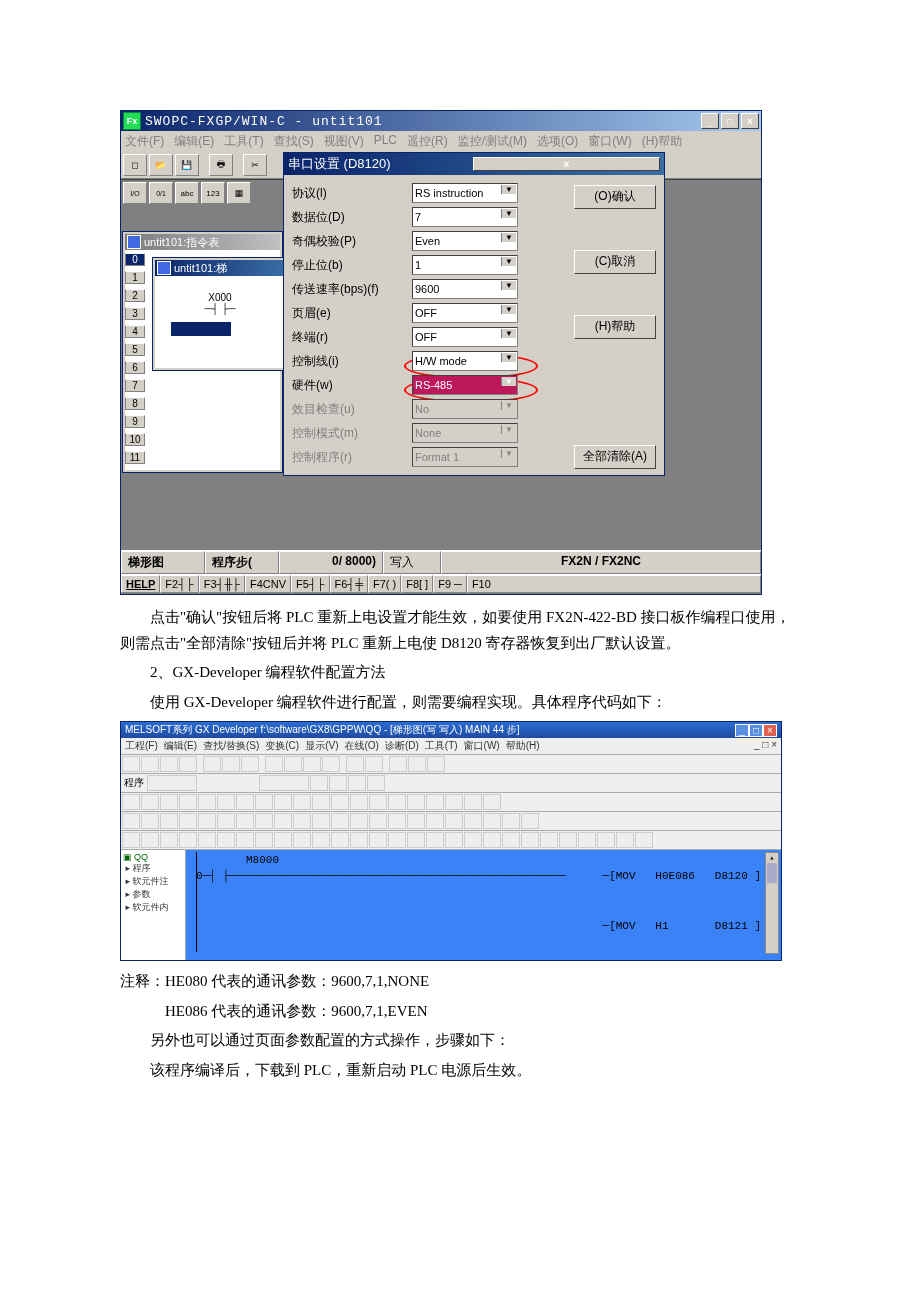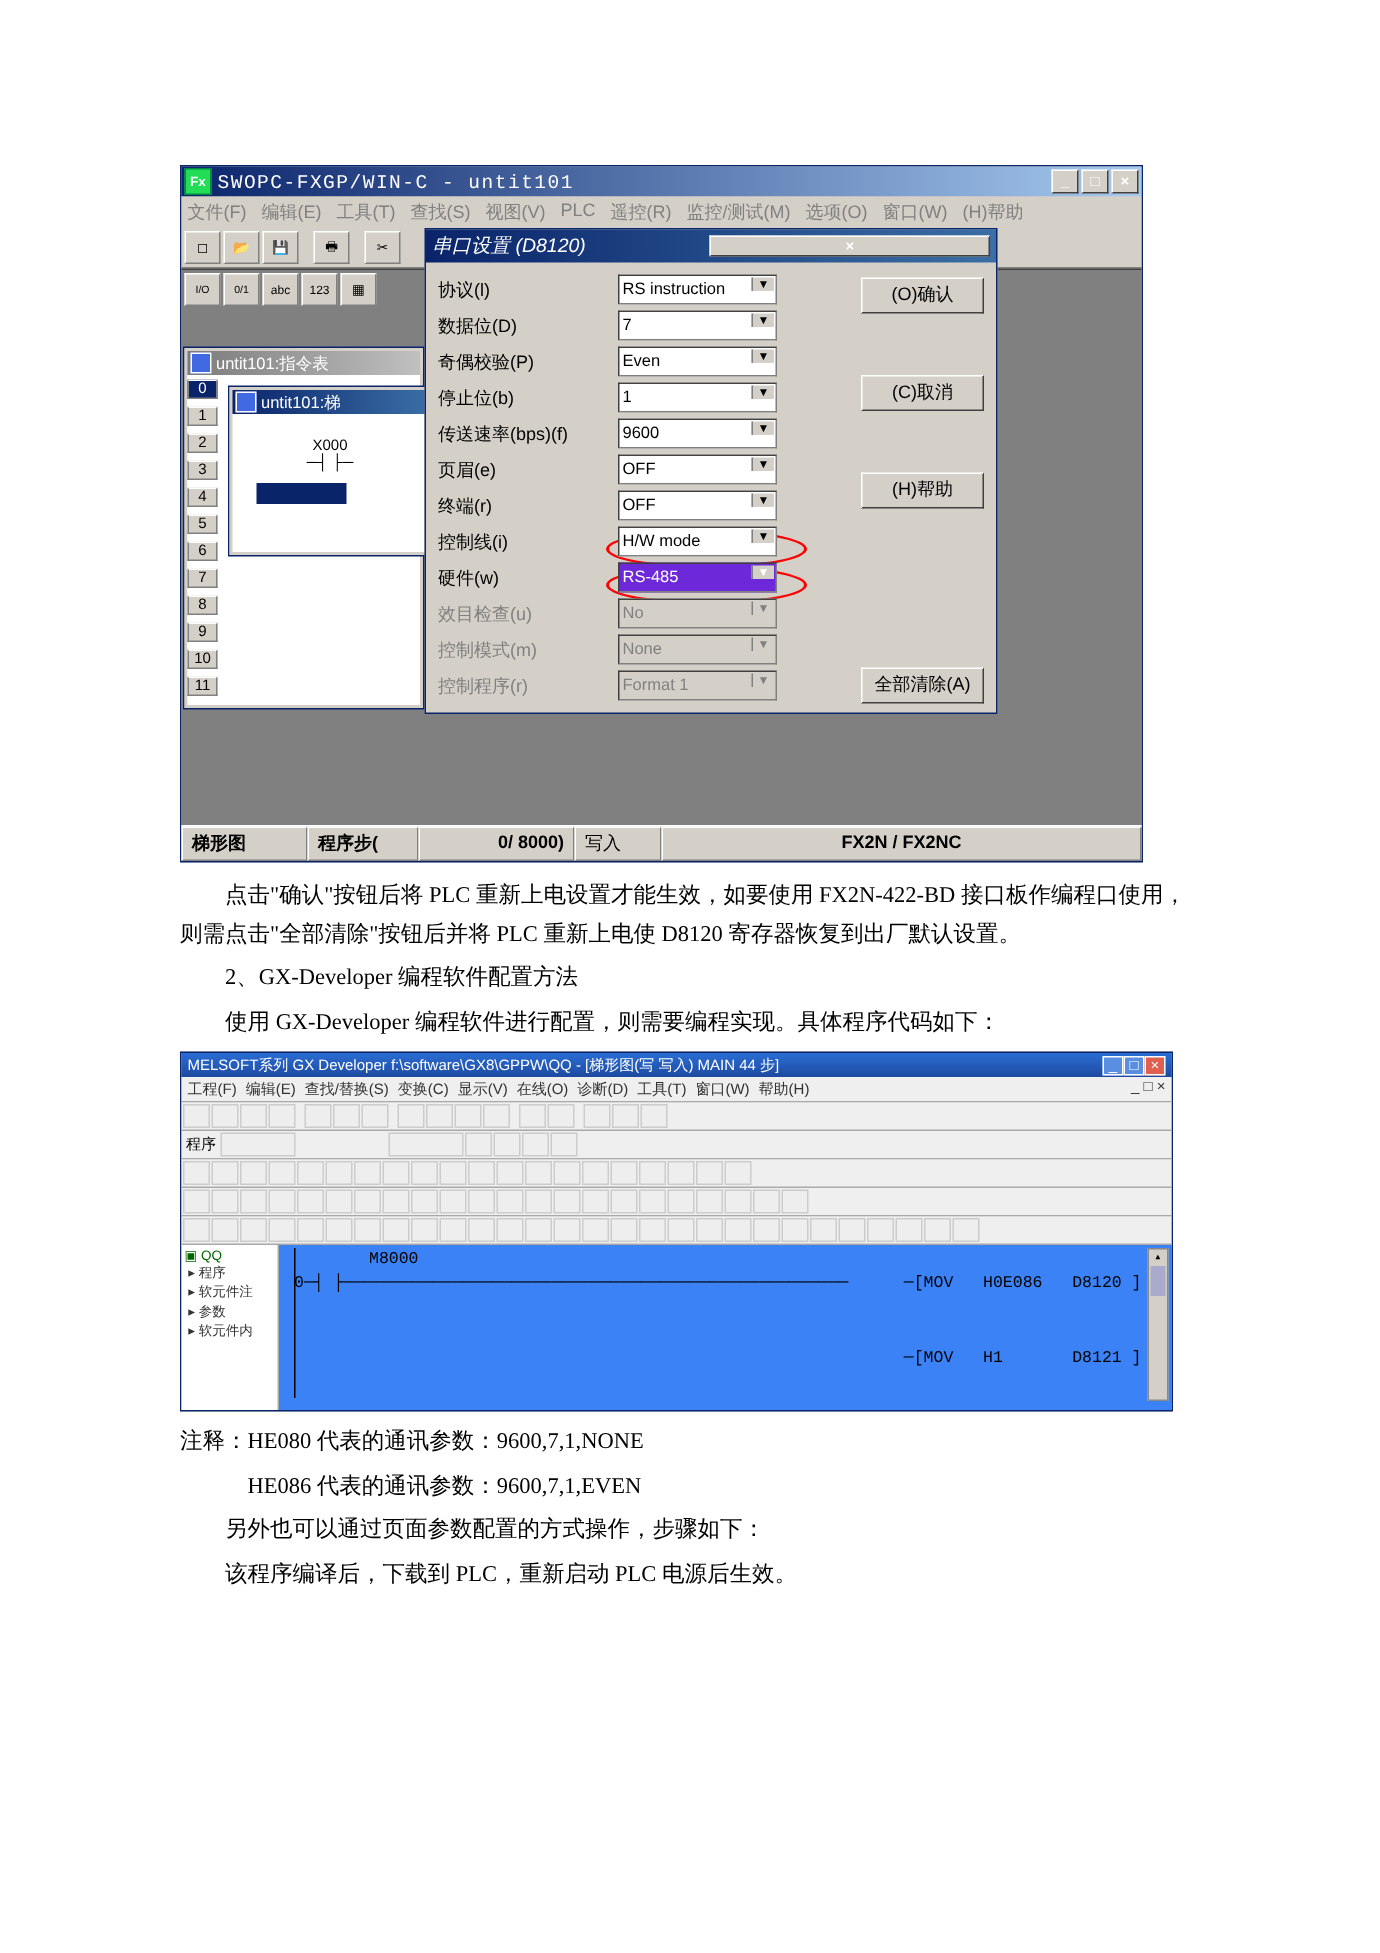--- a/index.html
+++ b/index.html
@@ -179,21 +179,21 @@
     border: 1px solid #0a246a;
   }
   .dialog .dtitle {
     background: linear-gradient(to right, #0a246a, #3a6ea5);
     color: #fff;
     padding: 2px 4px;
     font-size: 13px;
     display:flex;
     align-items:center;
   }
-  .dialog .dtitle span{ flex:1;font-style:italic;}
+  .dialog .dtitle span{ flex:1;}
   .dialog .dbody {
     padding: 6px 8px;
     display:flex;
     gap:6px;
   }
   .dialog .fields {
     flex:1;
   }
   .dialog .row {
     display: flex;
@@ -454,21 +454,21 @@
               <div class="row">
                 <span class="lbl">终端(r)</span>
                 <span class="sel">OFF</span>
               </div>
               <div class="row">
                 <span class="lbl">控制线(i)</span>
                 <span class="sel">H/W mode</span>
               </div>
               <div class="row">
                 <span class="lbl">硬件(w)</span>
-                <span class="sel" style="background: #6d28d9; color: rgb(255, 255, 255);">RS-485</span>
+                <span class="sel" style="background: #be185d; color: rgb(255, 255, 255);">RS-485</span>
               </div>
               <div class="row disabled">
                 <span class="lbl">效目检查(u)</span>
                 <span class="sel disabled">No</span>
               </div>
               <div class="row disabled">
                 <span class="lbl">控制模式(m)</span>
                 <span class="sel disabled">None</span>
               </div>
               <div class="row disabled">
@@ -485,20 +485,32 @@
           </div>
         </div>
       </div>
     </div>
     <div class="statusbar">
       <span class="cell" style="width:70px;font-weight:bold">梯形图</span>
       <span class="cell" style="width:60px;font-weight:bold">程序步(</span>
       <span class="cell" style="width:90px;font-weight:bold;text-align:right">0/ 8000)</span>
       <span class="cell" style="width:44px;font-weight:normal">写入</span>
       <span class="cell" style="flex:1;font-weight:bold;text-align:center">FX2N / FX2NC</span>
+    </div>
+    <div class="fnbar">
+      <span class="cell" style="font-weight:bold;text-decoration:underline">HELP</span>
+      <span class="cell">F2┤├</span>
+      <span class="cell">F3┤╫├</span>
+      <span class="cell">F4CNV</span>
+      <span class="cell">F5┤├</span>
+      <span class="cell">F6┤╪</span>
+      <span class="cell">F7( )</span>
+      <span class="cell">F8[ ]</span>
+      <span class="cell">F9 ─</span>
+      <span class="cell" style="flex:1">F10</span>
     </div>
   </div>
 
   <div class="body-text">
     <p>点击"确认"按钮后将 PLC 重新上电设置才能生效，如要使用 FX2N-422-BD 接口板作编程口使用，则需点击"全部清除"按钮后并将 PLC 重新上电使 D8120 寄存器恢复到出厂默认设置。</p>
     <p>2、GX-Developer 编程软件配置方法</p>
     <p>使用 GX-Developer 编程软件进行配置，则需要编程实现。具体程序代码如下：</p>
   </div>
 
   <div class="gx-window">

